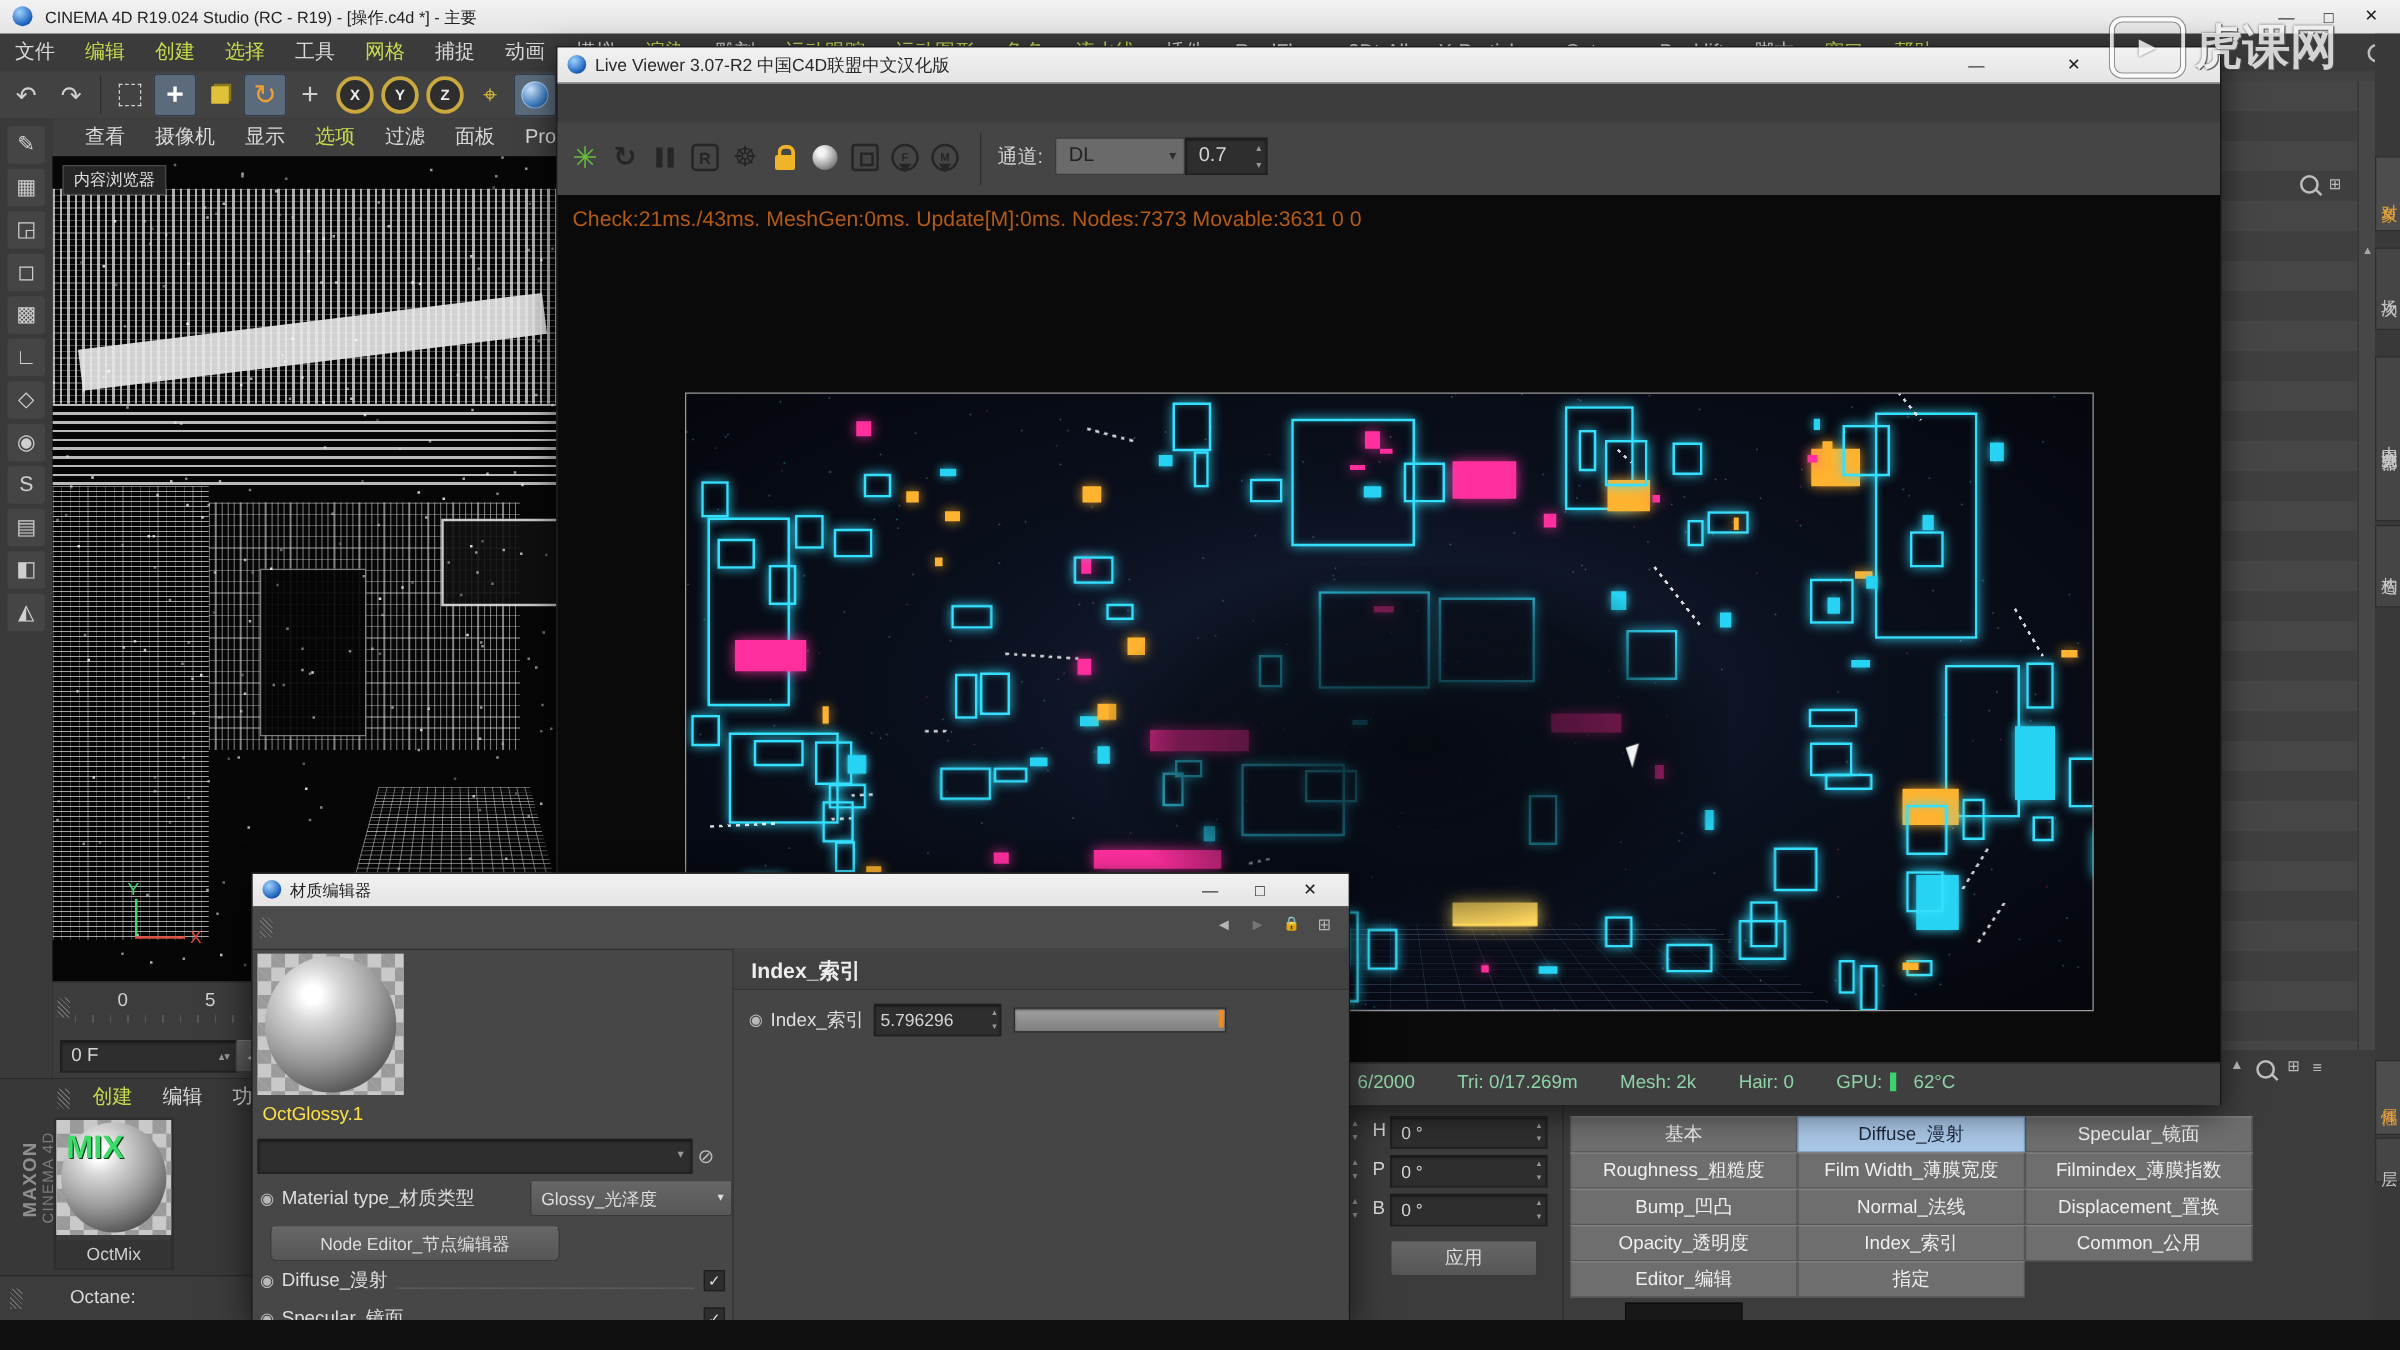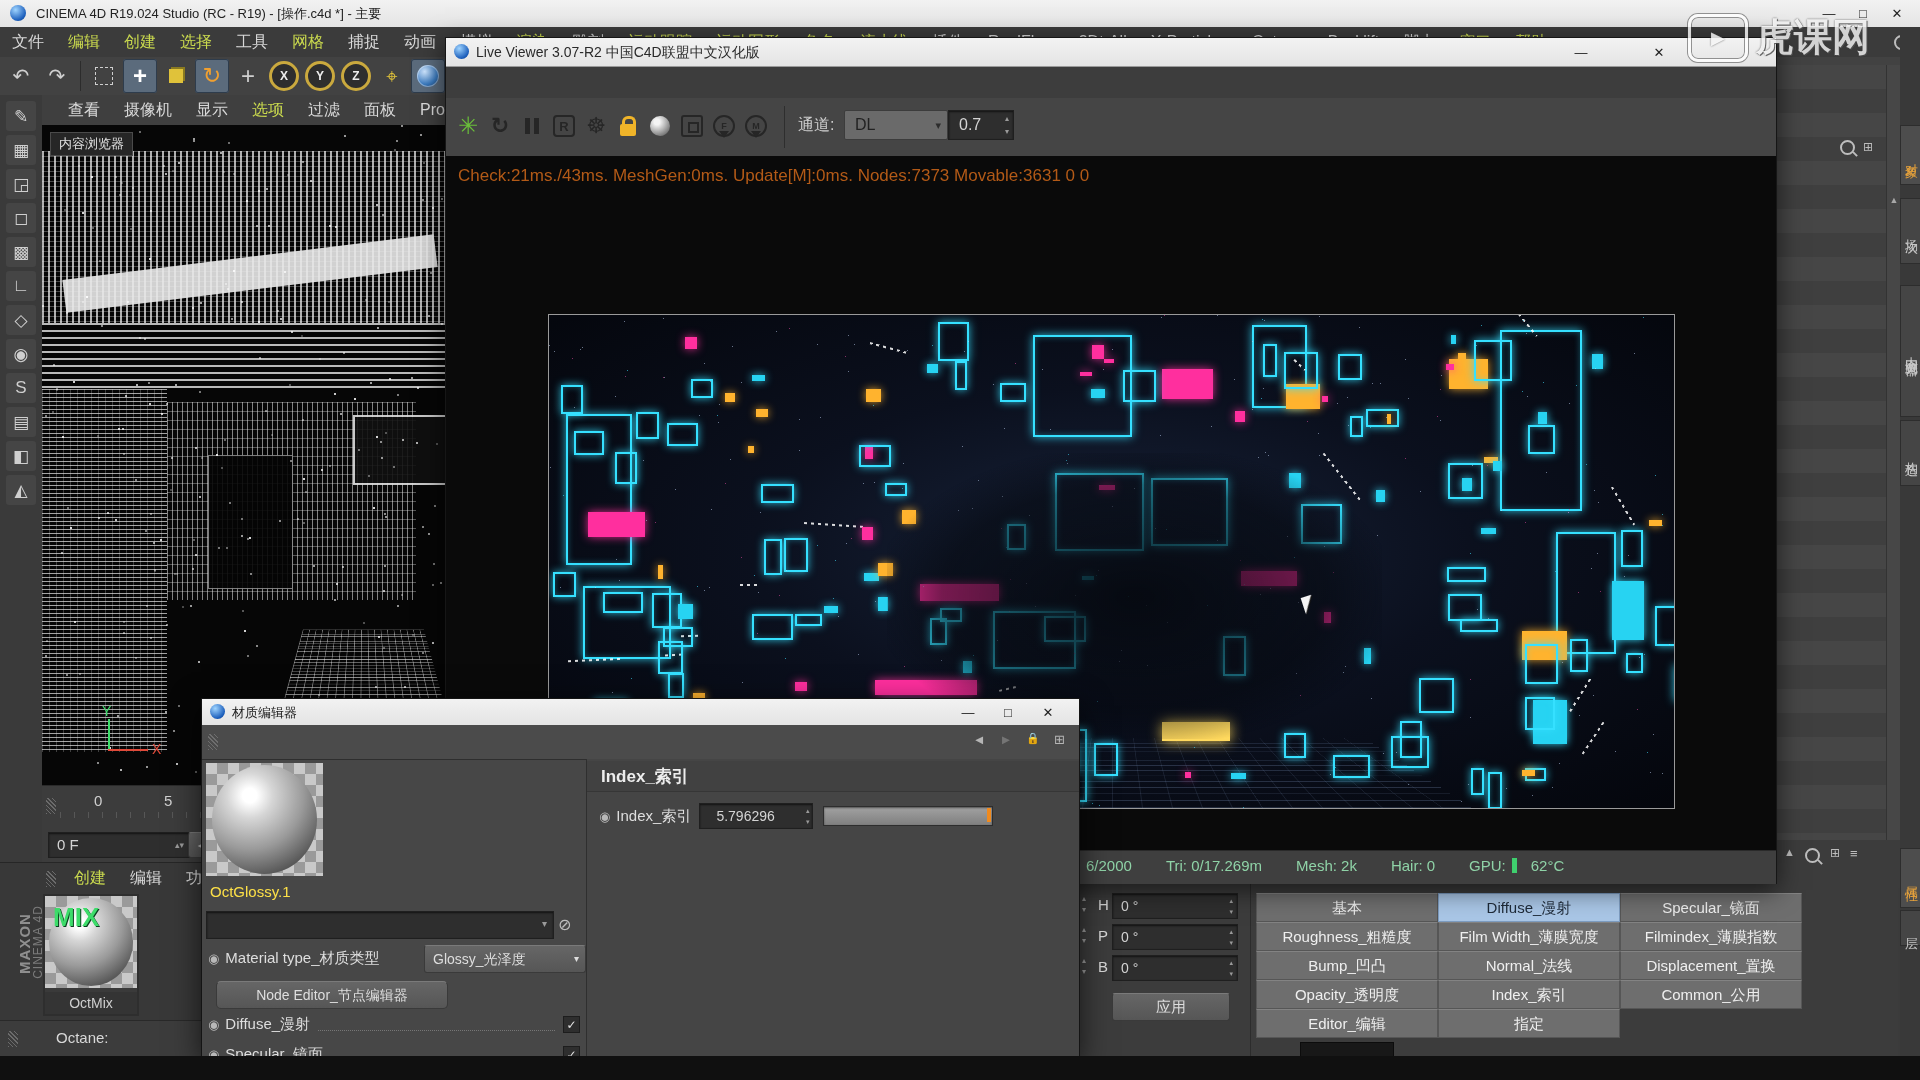--- a/index.html
+++ b/index.html
@@ -527,21 +527,21 @@
     </div>
 
     <div class="abs" style="left:384px;top:60px;width:1px;height:300px;background:#2f2f2f;"></div>
     <div class="abs" style="left:385px;top:60px;width:492px;height:297px;background:#454545;">
       <div class="abs" style="left:0;top:2px;width:100%;height:30px;background:#414141;border-bottom:1px solid #363636;">
         <span class="abs" style="left:14px;top:4px;font-size:17px;font-weight:bold;color:#ededed;">Index_索引</span>
       </div>
       <div class="abs" style="left:12px;top:44px;display:flex;align-items:center;">
         <span class="enable">◉</span>
         <span style="font-size:15px;color:#dedede;margin-right:8px;">Index_索引</span>
-        <span class="sunken" style="display:inline-block;width:96px;height:24px;line-height:24px;padding-left:16px;font-size:14px;position:relative;">
+        <span class="sunken" style="display:inline-block;width:96px;height:24px;line-height:24px;padding-left:4px;font-size:14px;position:relative;">
           <span>5.796296</span>
           <span class="abs" style="right:3px;top:1px;font-size:7px;color:#9a9a9a;line-height:11px;">▴<br>▾</span>
         </span>
         <span style="display:inline-block;width:168px;height:18px;margin-left:10px;background:linear-gradient(#a2a2a2,#7f7f7f);border:1px solid #2d2d2d;box-shadow:inset 0 1px 2px rgba(0,0,0,.5);position:relative;">
           <span class="abs" style="right:1px;top:1px;width:4px;height:14px;background:#f08a1e;"></span>
         </span>
       </div>
     </div>
   </div>
 

